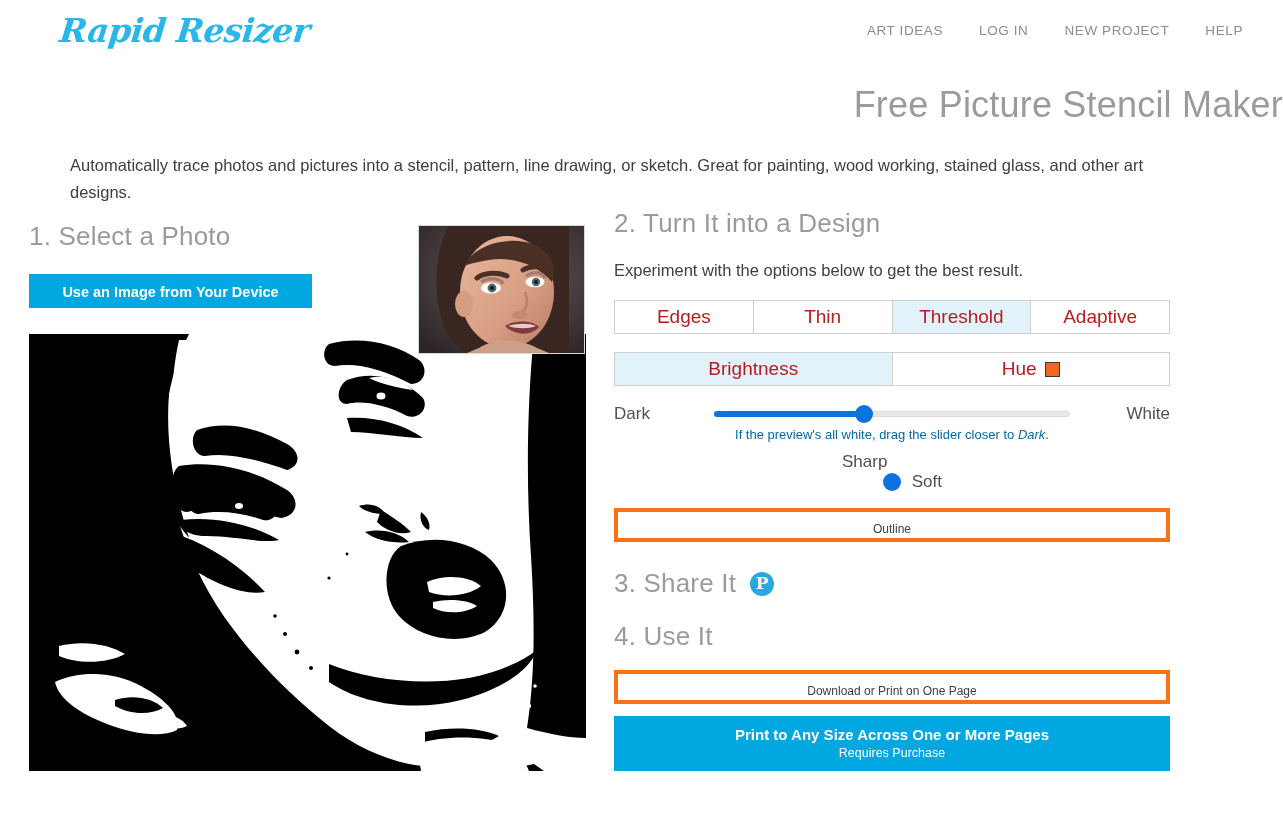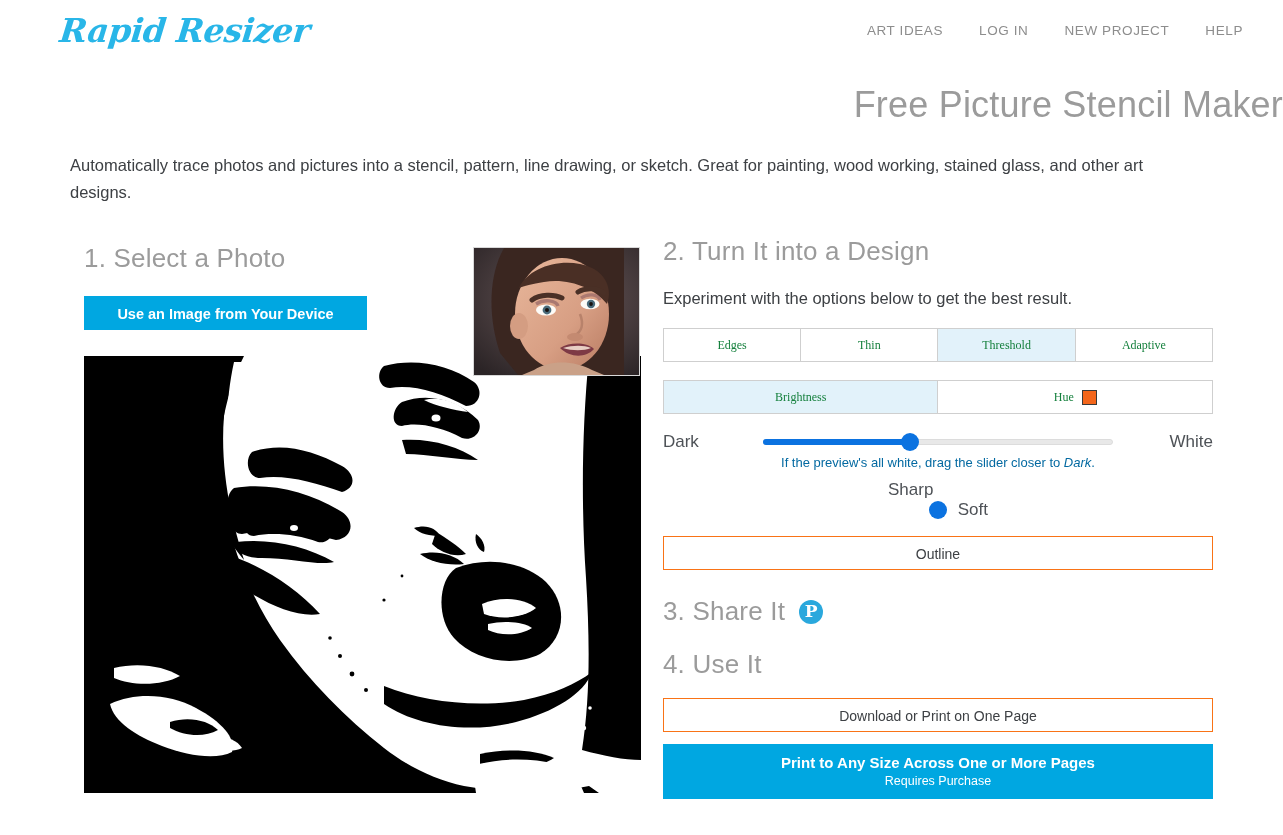--- a/index.html
+++ b/index.html
@@ -60,24 +60,24 @@
     margin: 26px 70px 0 70px;
     font-size: 16.5px;
     line-height: 27px;
     color: #3d4044;
     max-width: 1120px;
   }
 
   
   .columns {
     display: flex;
-    margin-top: 30px;
-    padding: 0 70px 0 84px;
-    box-sizing: border-box;
-    align-items: center;
+    margin-top: 2px;
+    padding: 0 70px 0 29px;
+    box-sizing: border-box;
+    align-items: flex-end;
   }
   .col-left { width: 565px; position: relative; }
   .col-right { width: 556px; margin-left: 20px; }
 
   .section-head {
     font-size: 26px;
     font-weight: 300;
     color: #9b9b9b;
     margin: 0 0 22px 0;
     letter-spacing: 0.2px;
@@ -137,27 +137,26 @@
     box-sizing: border-box;
     height: 34px;
     margin-bottom: 18px;
     background: #fff;
   }
   .seg-item {
     flex: 1;
     display: flex;
     align-items: center;
     justify-content: center;
-    font-size: 12px;
-    color: #15803d;
+    font-size: 19px;
+    color: #b91c1c;
     border-right: 1px solid #cfcfcf;
     cursor: pointer;
     background: #fff;
     gap: 8px;
-    font-family: Liberation Serif, serif;
   }
   .seg-item:last-child { border-right: none; }
   .seg-item.active { background: #e2f2fa; }
   .swatch {
     width: 13px; height: 13px;
     background: #f4661b;
     border: 1px solid #3a3a3a;
     display: inline-block;
   }
 
@@ -209,23 +208,23 @@
     margin-top: 3px;
   }
   .slider-hint i { font-style: italic; }
 
   .outline-btn, .download-btn {
     display: block;
     width: 100%;
     height: 34px;
     line-height: 32px;
     background: #fff;
-    border: 1px solid #f97316;
-    box-sizing: border-box;
-    font-size: 14px;
+    border: 4px solid #f97316;
+    box-sizing: border-box;
+    font-size: 12px;
     color: #3d4044;
     text-align: center;
     cursor: pointer;
     font-family: "Liberation Sans", sans-serif;
   }
 
   .pinterest {
     width: 24px; height: 24px;
     border-radius: 50%;
     background: #2aa8dd;

